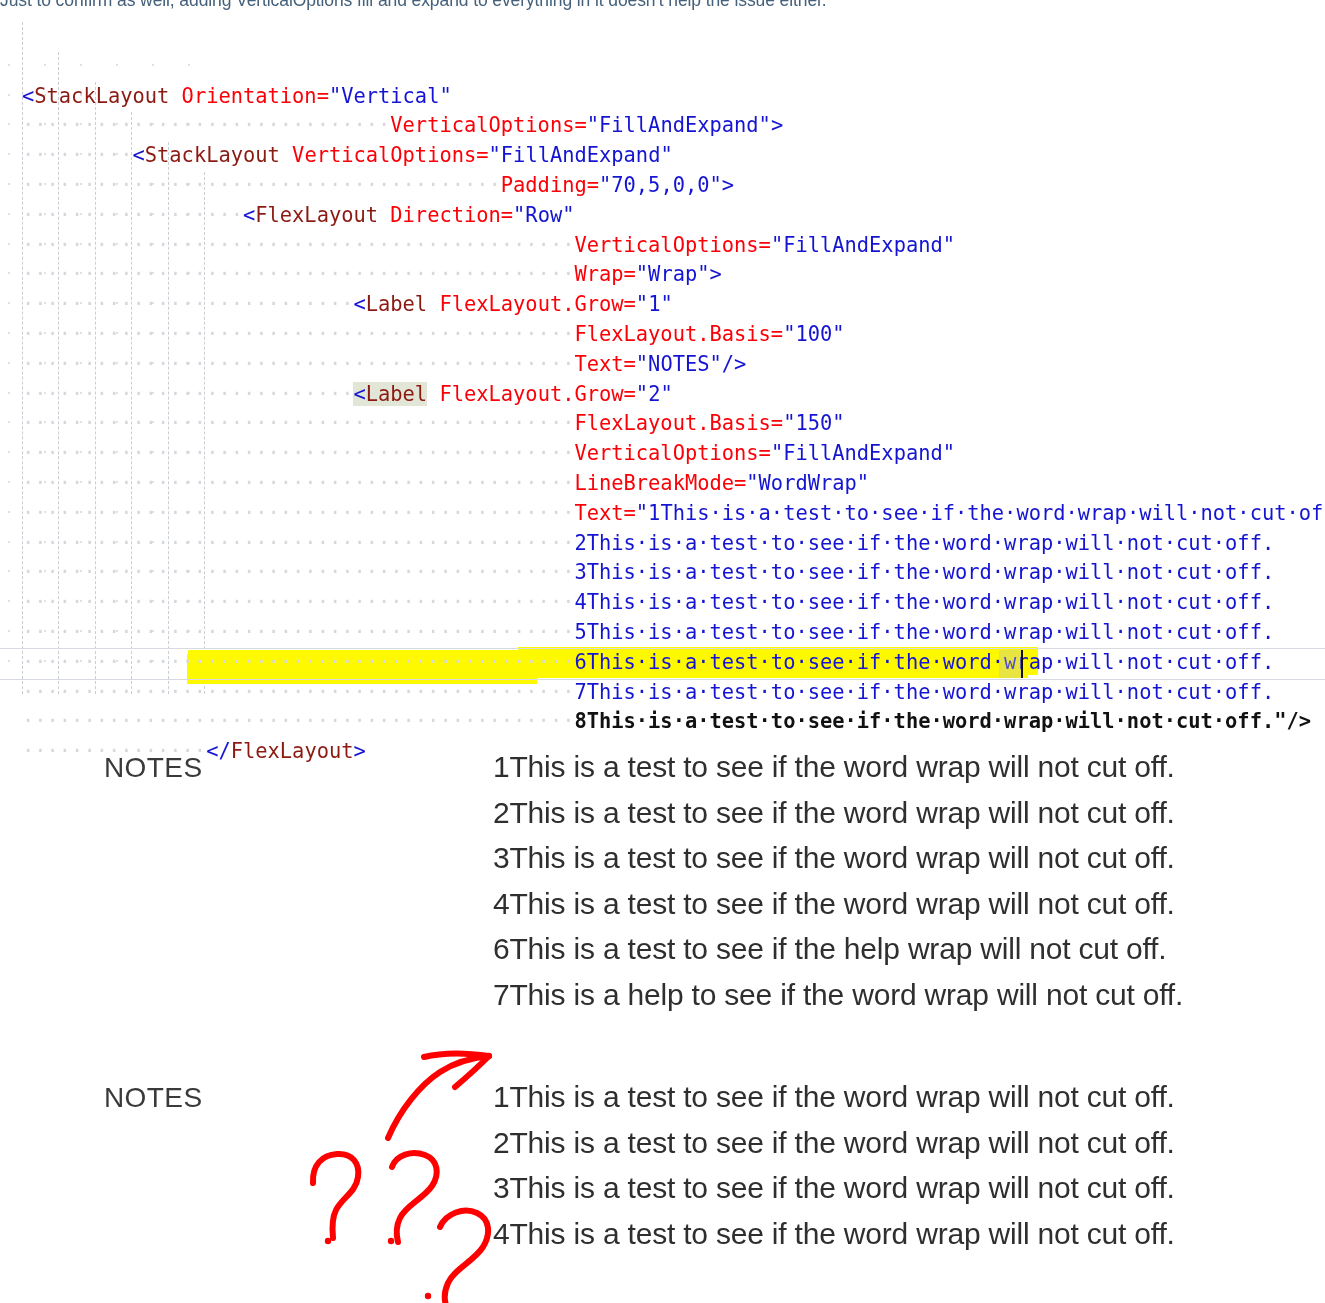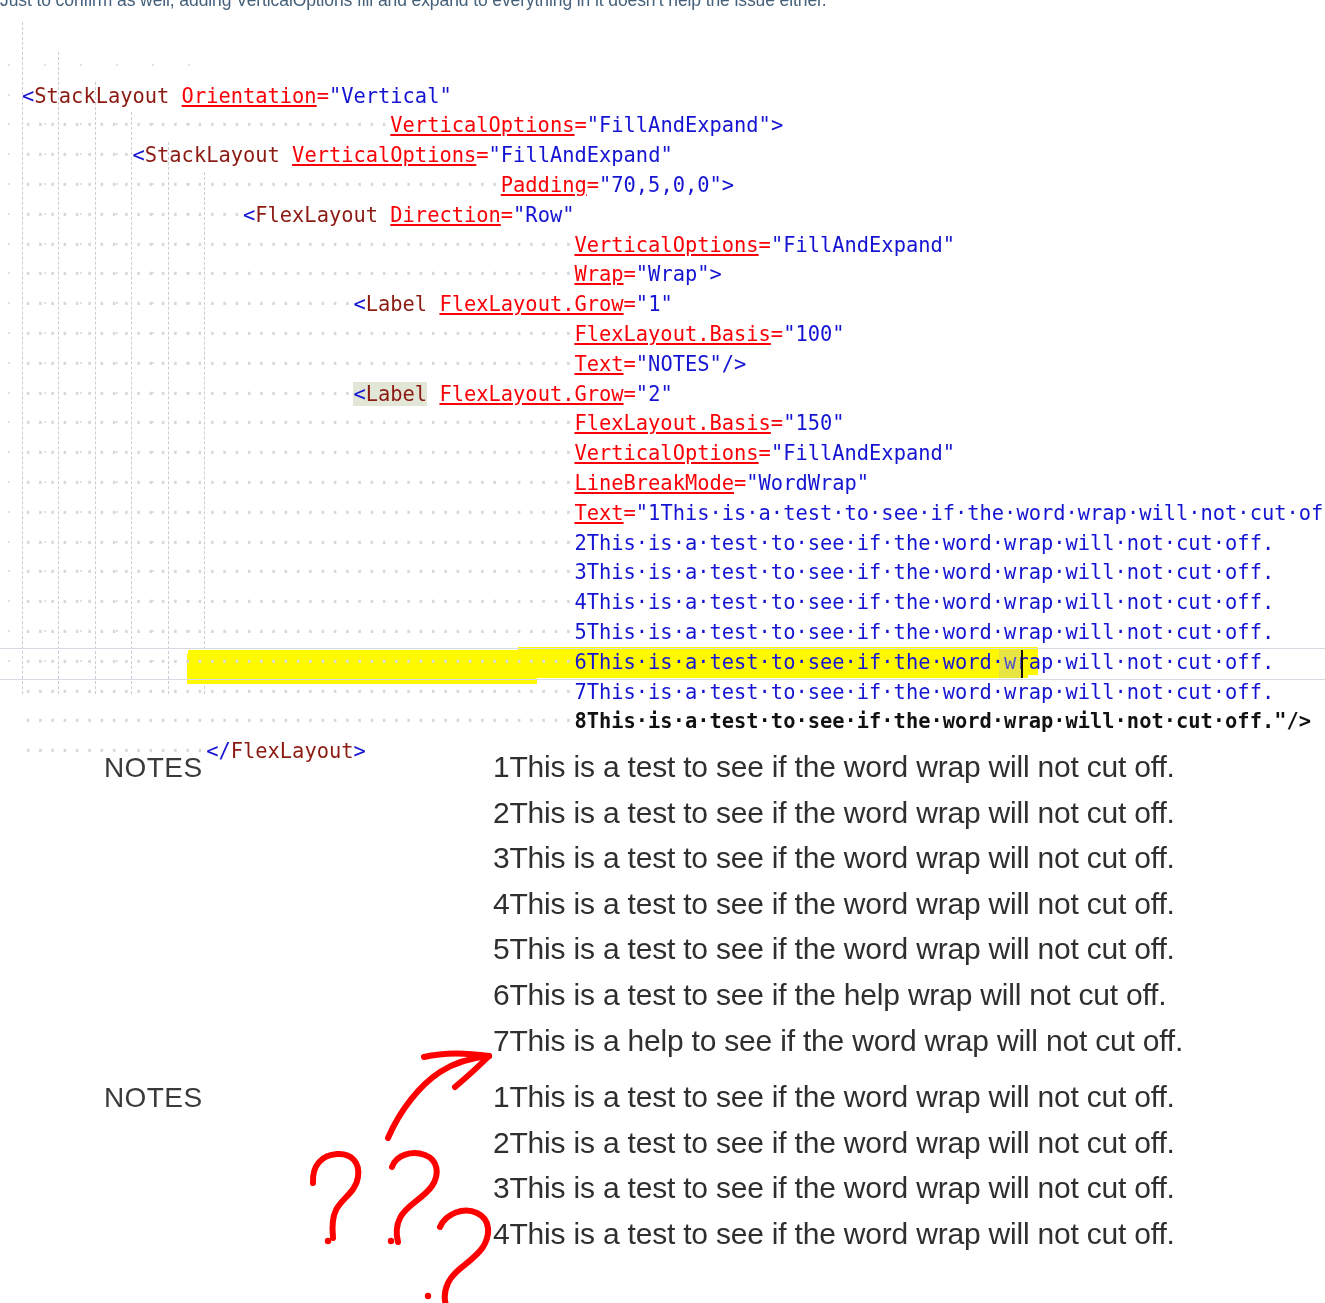--- a/index.html
+++ b/index.html
@@ -67,21 +67,21 @@
     top: 22px;
     width: 1325px;
     height: 672px;
     z-index: 0;
     pointer-events: none;
   }
   
   .ws { color: #d6d8dc; }
   .tag { color: #8b1a12; }
   .brk { color: #1414d2; }
-  .attr { color: #fb0007; text-decoration: underline; }
+  .attr { color: #fb0007; }
   .str { color: #1414d2; }
   .eq  { color: #fb0007; }
   .sel { background: #e2e6d6; }
 
   
   .line-rule {
     position: absolute;
     left: 0;
     width: 1325px;
     height: 1px;
@@ -335,21 +335,20 @@
 </div>
 
 <div id="render-area">
     <div class="render-block" style="top: 22px;">
       <div class="notes-label" style="top: 8px;">NOTES</div>
       <div class="wrap-lines">
         <div class="wrap-line">1This is a test to see if the word wrap will not cut off.</div>
         <div class="wrap-line">2This is a test to see if the word wrap will not cut off.</div>
         <div class="wrap-line">3This is a test to see if the word wrap will not cut off.</div>
         <div class="wrap-line">4This is a test to see if the word wrap will not cut off.</div>
-        <div class="wrap-line">5This is a test to see if the word wrap will not cut off.</div>
         <div class="wrap-line">6This is a test to see if the help wrap will not cut off.</div>
         <div class="wrap-line">7This is a help to see if the word wrap will not cut off.</div>
       </div>
     </div>
     <div class="render-block" style="top: 352px;">
       <div class="notes-label" style="top: 8px;">NOTES</div>
       <div class="wrap-lines">
         <div class="wrap-line">1This is a test to see if the word wrap will not cut off.</div>
         <div class="wrap-line">2This is a test to see if the word wrap will not cut off.</div>
         <div class="wrap-line">3This is a test to see if the word wrap will not cut off.</div>

